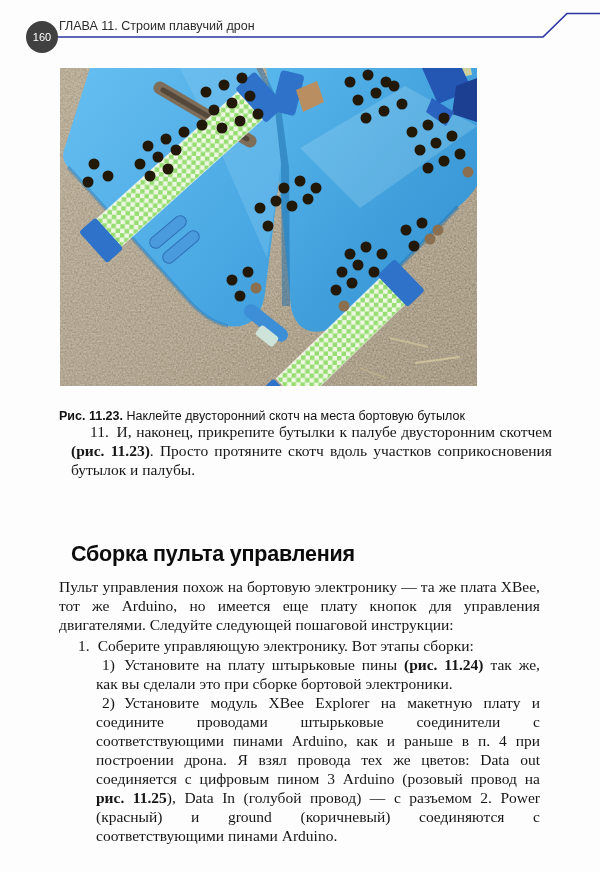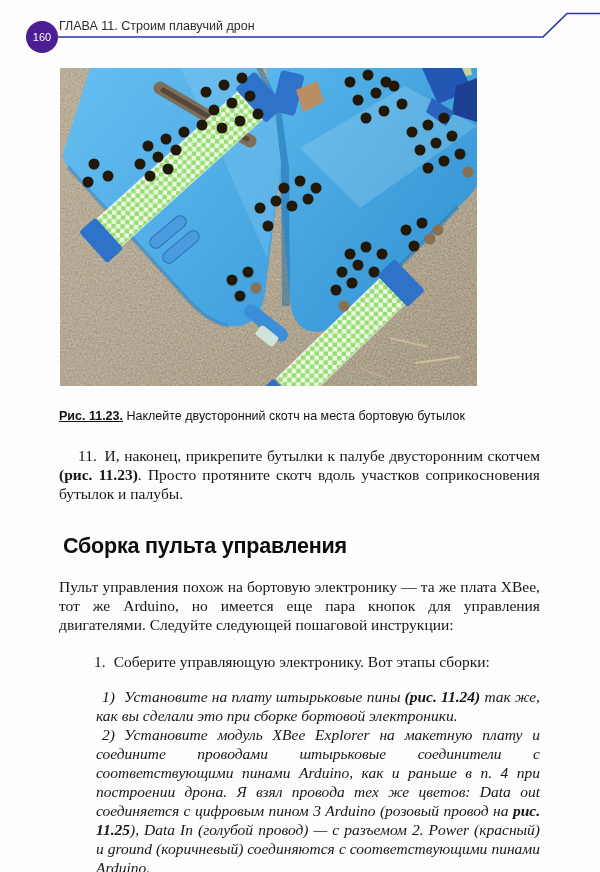--- a/index.html
+++ b/index.html
@@ -1,39 +1,39 @@
 <!DOCTYPE html>
 <html><head>
 <meta charset="utf-8">
 <style>
   html,body{margin:0;padding:0;background:#e8e8e8;}
   .page{position:relative;width:600px;height:872px;background:#fdfdfd;overflow:hidden;
         font-family:"Liberation Serif",serif;}
   
   .pagenum{position:absolute;left:26px;top:21px;width:32px;height:32px;border-radius:50%;
-           background:#4c1d95;color:#ffffff;display:flex;align-items:center;justify-content:center;
+           background:#404040;color:#ffffff;display:flex;align-items:center;justify-content:center;
            font:11px "Liberation Sans",sans-serif;z-index:3;}
   .chapter{position:absolute;left:59px;top:19px;font:12.5px "Liberation Sans",sans-serif;color:#2b2b2b;z-index:2;}
   .header-rule{position:absolute;left:0;top:0;z-index:1;}
   
   figure.photo{position:absolute;left:60px;top:68px;width:417px;height:318px;margin:0;padding:0;}
   .caption{position:absolute;left:59px;top:408px;width:481px;margin:0;
            font:12.5px/1.3 "Liberation Sans",sans-serif;color:#111111;}
-  .caption .lbl{font-weight:bold;text-decoration:underline;}
+  .caption .lbl{font-weight:bold;}
   
   .body{position:absolute;left:59px;width:481px;margin:0;font:15.5px/19px "Liberation Serif",serif;
         color:#161616;text-align:justify;}
-  .p1{top:446px;text-indent:19px;}
-  h2.sec{position:absolute;left:59px;top:530px;margin:4px;font:bold 21.5px/1.2 "Liberation Sans",sans-serif;
+  .p1{top:422px;text-indent:19px;margin-left:12px;}
+  h2.sec{position:absolute;left:59px;top:530px;margin:12px;font:bold 21.5px/1.2 "Liberation Sans",sans-serif;
          color:#0c0c0c;letter-spacing:-0.2px;}
   .p2{top:577px;}
   .listwrap{position:absolute;left:59px;top:636px;width:481px;font:15.5px/19px "Liberation Serif",serif;color:#161616;}
-  .li{margin:16px;text-align:justify;}
+  .li{margin:0;text-align:justify;}
   .li .num{margin-left:19px;margin-right:8px;}
-  .step{margin:0 0 0 37px;text-align:justify;text-indent:6px;font-style:italic;}
+  .step{margin:0 0 0 37px;text-align:justify;text-indent:6px;}
   .step .num{margin-right:9px;}
   .b{font-weight:bold;}
 </style>
 </head>
 <body>
 
 <div class="page">
 
   <svg class="header-rule" width="600" height="56" viewBox="0 0 600 56">
     <path d="M 58 37 H 543 L 567 13.5 H 600" fill="none" stroke="#2a34a0" stroke-width="1.7"></path>
@@ -215,21 +215,21 @@
     </svg>
   </figure>
 
   <p class="caption"><span class="lbl">Рис. 11.23.</span>
     <span>Наклейте двусторонний скотч на места бортовую бутылок</span></p>
 
   <p class="body p1"><span>11. И, наконец, прикрепите бутылки к палубе двусторонним скотчем </span><span class="b">(рис. 11.23)</span><span>. Просто протяните скотч вдоль участков соприкосновения бутылок и палубы.</span></p>
 
   <h2 class="sec">Сборка пульта управления</h2>
 
-  <p class="body p2">Пульт управления похож на бортовую электронику — та же плата XBee, тот же Arduino, но имеется еще пара кнопок для управления двигателями. Следуйте следующей пошаговой инструкции:</p>
+  <p class="body p2">Пульт управления похож на бортовую электронику — та же плата XBee, тот же Arduino, но имеется еще плату кнопок для управления двигателями. Следуйте следующей пошаговой инструкции:</p>
 
   <div class="listwrap">
     <p class="li"><span class="num">1.</span><span>Соберите управляющую электронику. Вот этапы сборки:</span></p>
     <p class="step"><span class="num">1)</span><span><span>Установите на плату штырьковые пины </span><span class="b">(рис. 11.24)</span><span> так же, как вы сделали это при сборке бортовой электроники.</span></span></p>
     <p class="step"><span class="num">2)</span><span><span>Установите модуль XBee Explorer на макетную плату и соедините проводами штырьковые соединители с соответствующими пинами Arduino, как и раньше в п. 4 при построении дрона. Я взял провода тех же цветов: Data out соединяется с цифровым пином 3 Arduino (розовый провод на </span><span class="b">рис. 11.25</span><span>), Data In (голубой провод) — с разъемом 2. Power (красный) и ground (коричневый) соединяются с соответствующими пинами Arduino.</span></span></p>
   </div>
 
 </div>
 
 </body></html>

